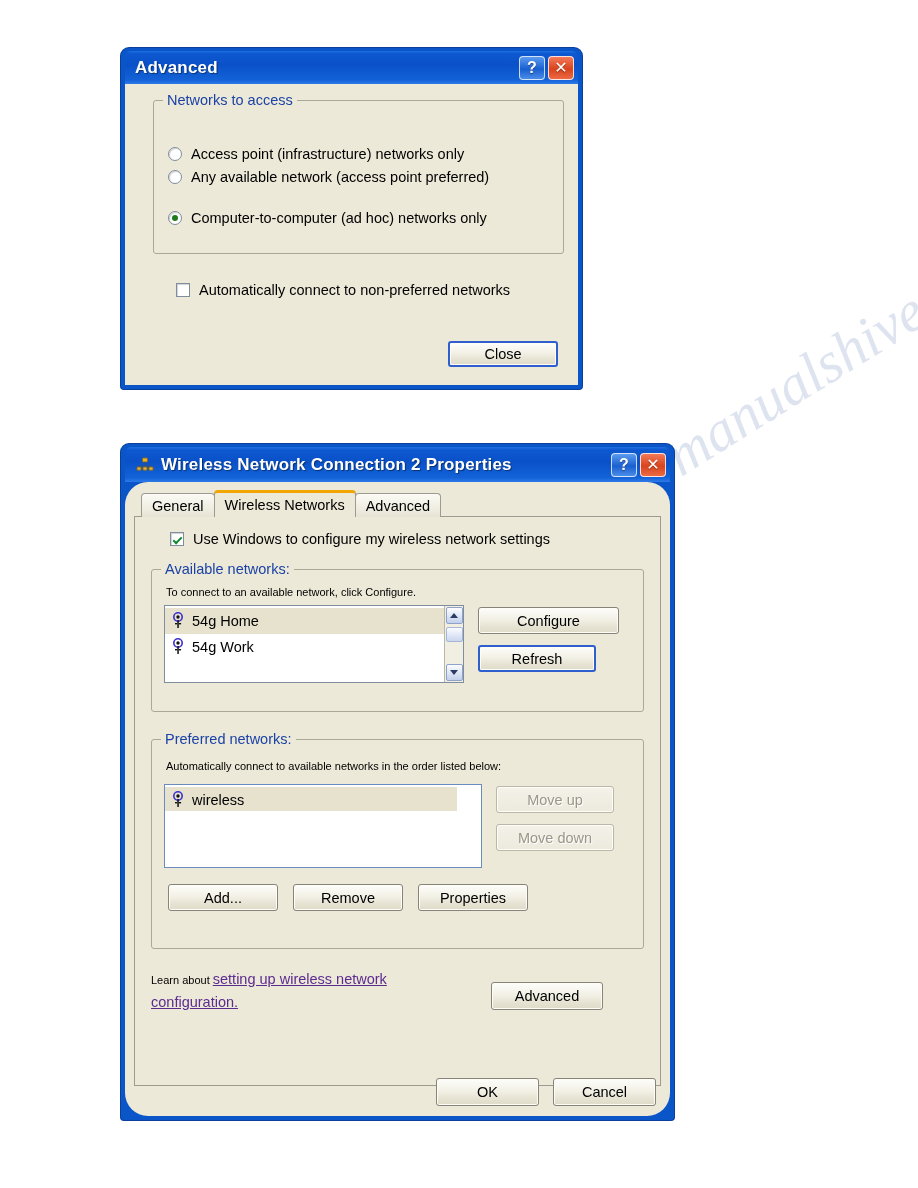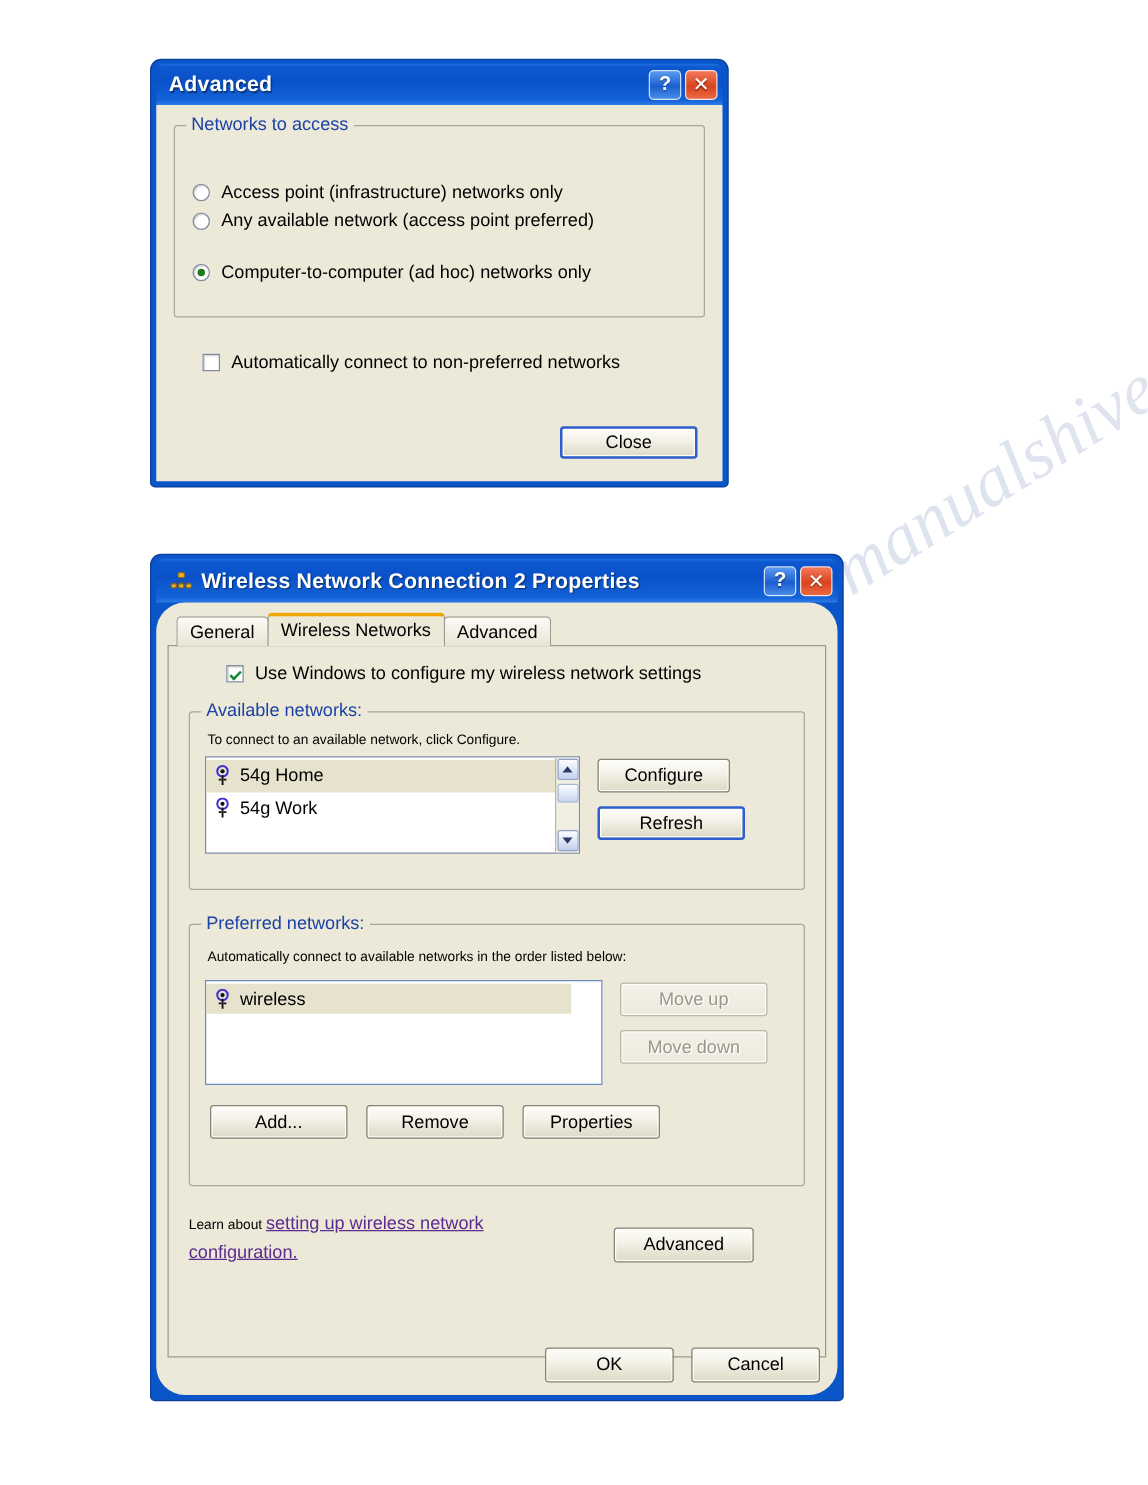--- a/index.html
+++ b/index.html
@@ -181,21 +181,21 @@
 <div class="xp-window" style="left:121px;top:48px;width:461px;height:341px;">
 
   <div class="titlebar">
     <div class="ttl">Advanced</div>
     <div class="tbtns">
       <div class="tbtn help">?</div>
       <div class="tbtn close">✕</div>
     </div>
   </div>
 
-  <div class="client" style="height:301px;padding:16px 14px 12px 14px;">
+  <div class="client" style="height:301px;padding:16px 14px 12px 28px;">
 
     <div class="groupbox" style="height:154px;padding:20px 14px 0 14px;">
       <div class="legend">Networks to access</div>
 
       <div class="radio-row" style="margin-top:25px;">
         <span class="radio"></span>
         <span class="lbl">Access point (infrastructure) networks only</span>
       </div>
 
       <div class="radio-row" style="margin-top:7px;">
@@ -245,21 +245,21 @@
       <div class="tab active">
         <span>Wireless Networks</span>
       </div>
       <div class="tab">
         <span>Advanced</span>
       </div>
     </div>
 
     <div class="tabpanel" style="height:570px;padding:14px 16px 0 16px;">
 
-      <div class="check-row" style="margin-left:30px;">
+      <div class="check-row" style="margin-left:19px;">
         <span class="cbox on"></span>
         <span class="lbl">Use Windows to configure my wireless network settings</span>
       </div>
 
       <div class="groupbox" style="margin-top:22px;height:143px;padding:13px 12px 0 12px;">
         <div class="legend">Available networks:</div>
 
         <div class="static" style="margin:3px 0 7px 2px;">To connect to an available network, click Configure.</div>
 
         <div style="display:flex;gap:14px;">
@@ -291,21 +291,21 @@
               </div>
               <div class="sthumb"></div>
               <div class="sfill"></div>
               <div class="sbtn" style="margin-bottom:1px;">
                 <span class="arrow down"></span>
               </div>
             </div>
           </div>
 
           <div style="display:flex;flex-direction:column;gap:11px;padding-top:2px;">
-            <div class="btn" style="width:106px;height:27px;">Configure</div>
+            <div class="btn" style="width:141px;height:27px;">Configure</div>
             <div class="btn focus" style="width:118px;height:27px;">Refresh</div>
           </div>
         </div>
       </div>
 
       <div class="groupbox" style="margin-top:27px;height:210px;padding:13px 12px 0 12px;">
         <div class="legend">Preferred networks:</div>
 
         <div class="static" style="margin:3px 2px 8px 2px;line-height:20px;width:448px;">Automatically connect to available networks in the order listed below:</div>
 

